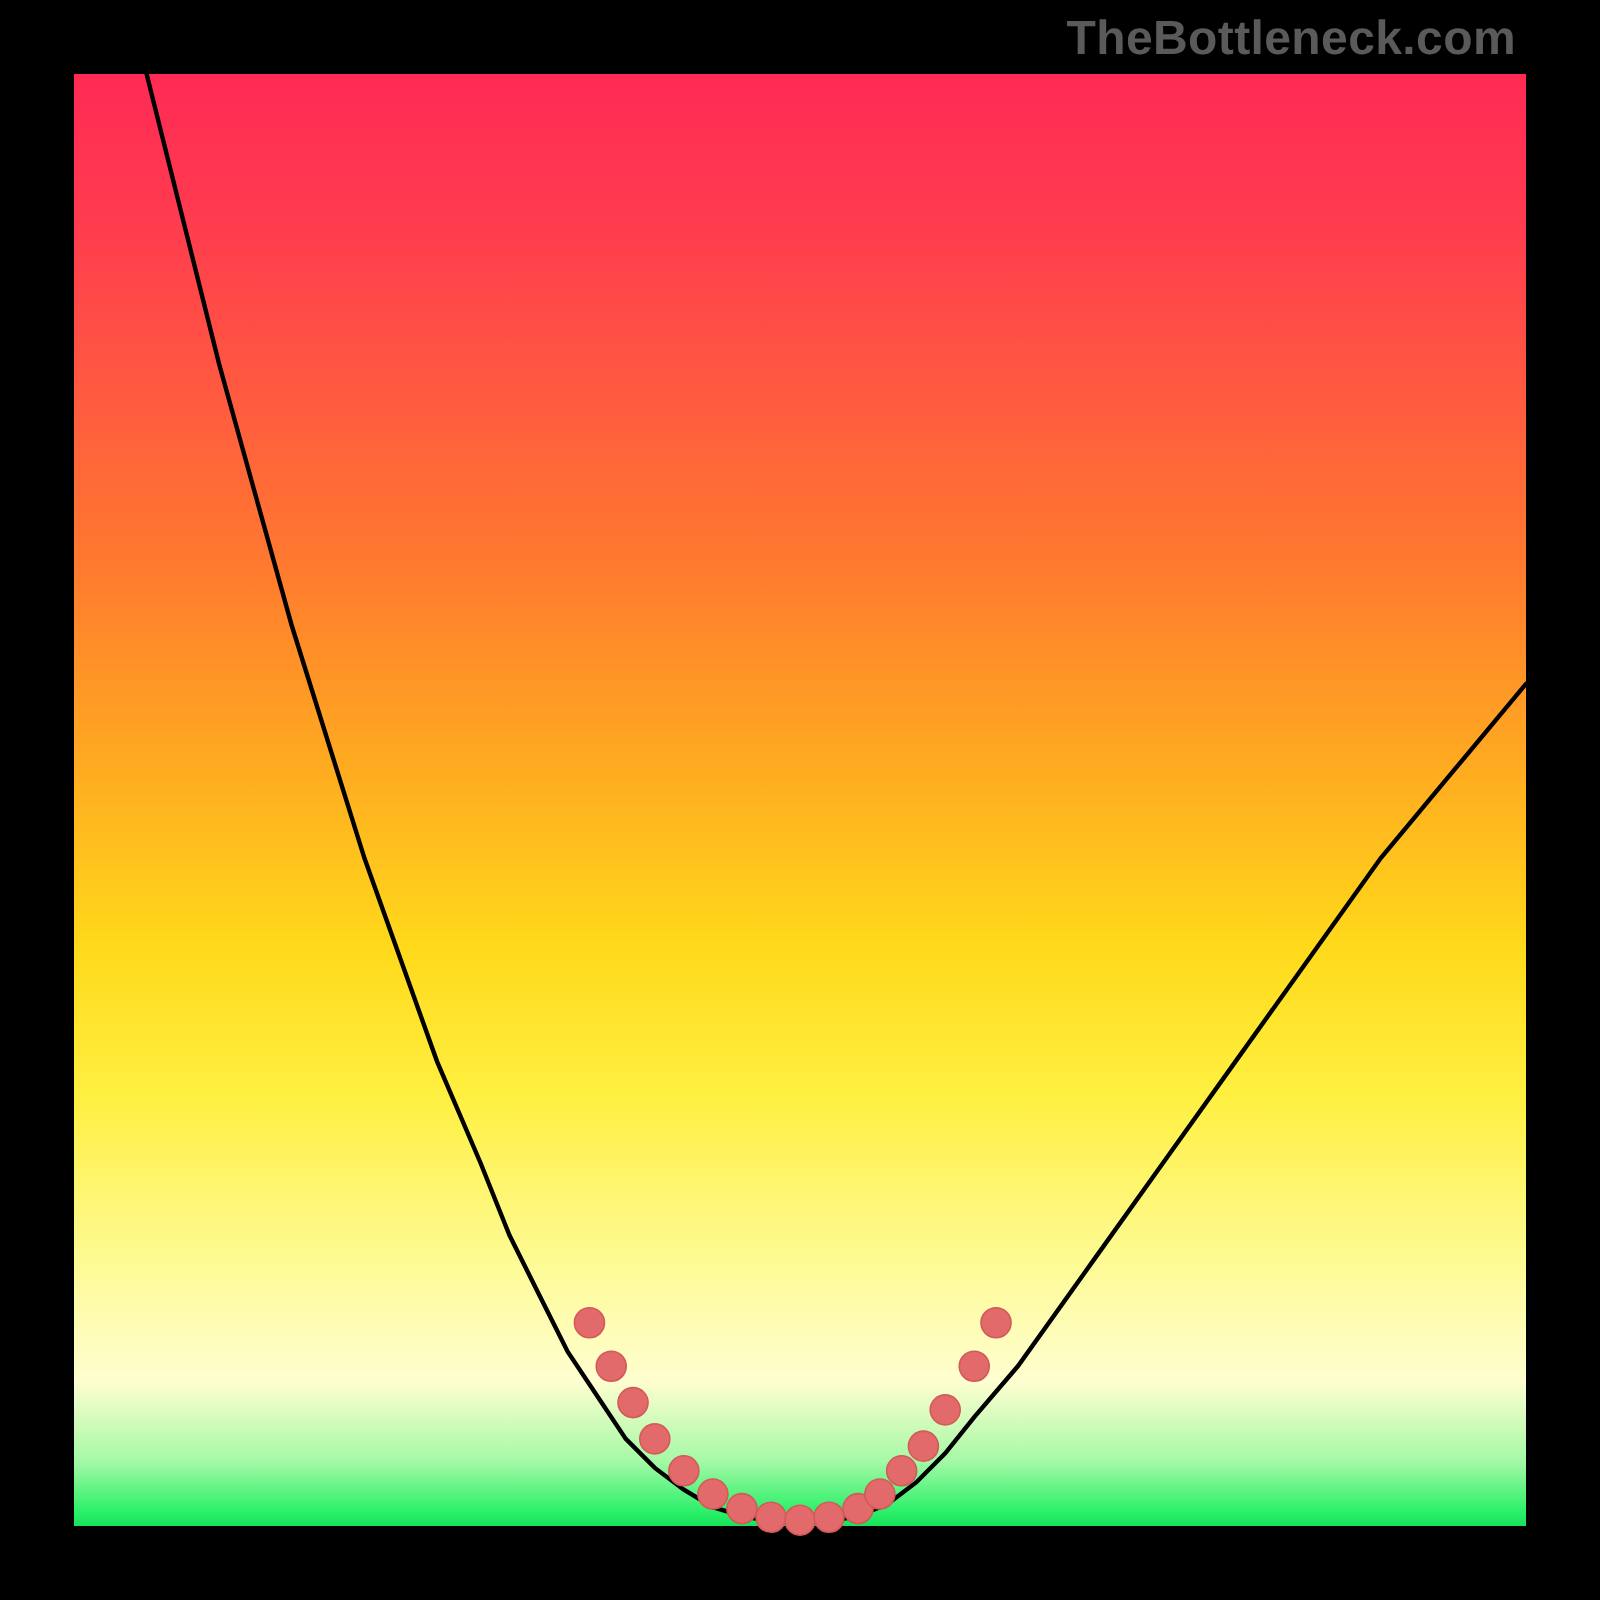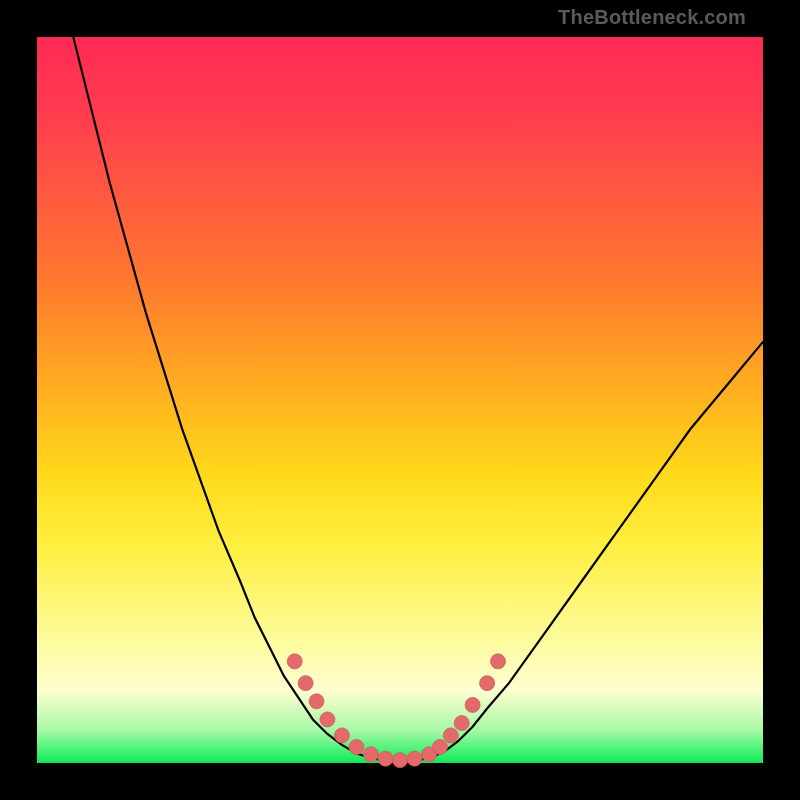--- a/index.html
+++ b/index.html
@@ -37,22 +37,22 @@
         #fdfb95 82%,
         #fffed0 90%,
         #a6f9a6 95.5%,
         #2cf06a 99%,
         #17e25a 100%
       );
   }
   .watermark {
     position: absolute;
     top: 6px;
-    right: 54px;
-    font-size: 20px;
+    right: 42px;
+    font-size: 24px;
     font-weight: 600;
     color: #5a5a5a;
     letter-spacing: 0.2px;
     pointer-events: none;
     user-select: none;
   }
   svg.curves {
     position: absolute;
     left: 0;
     top: 0;

